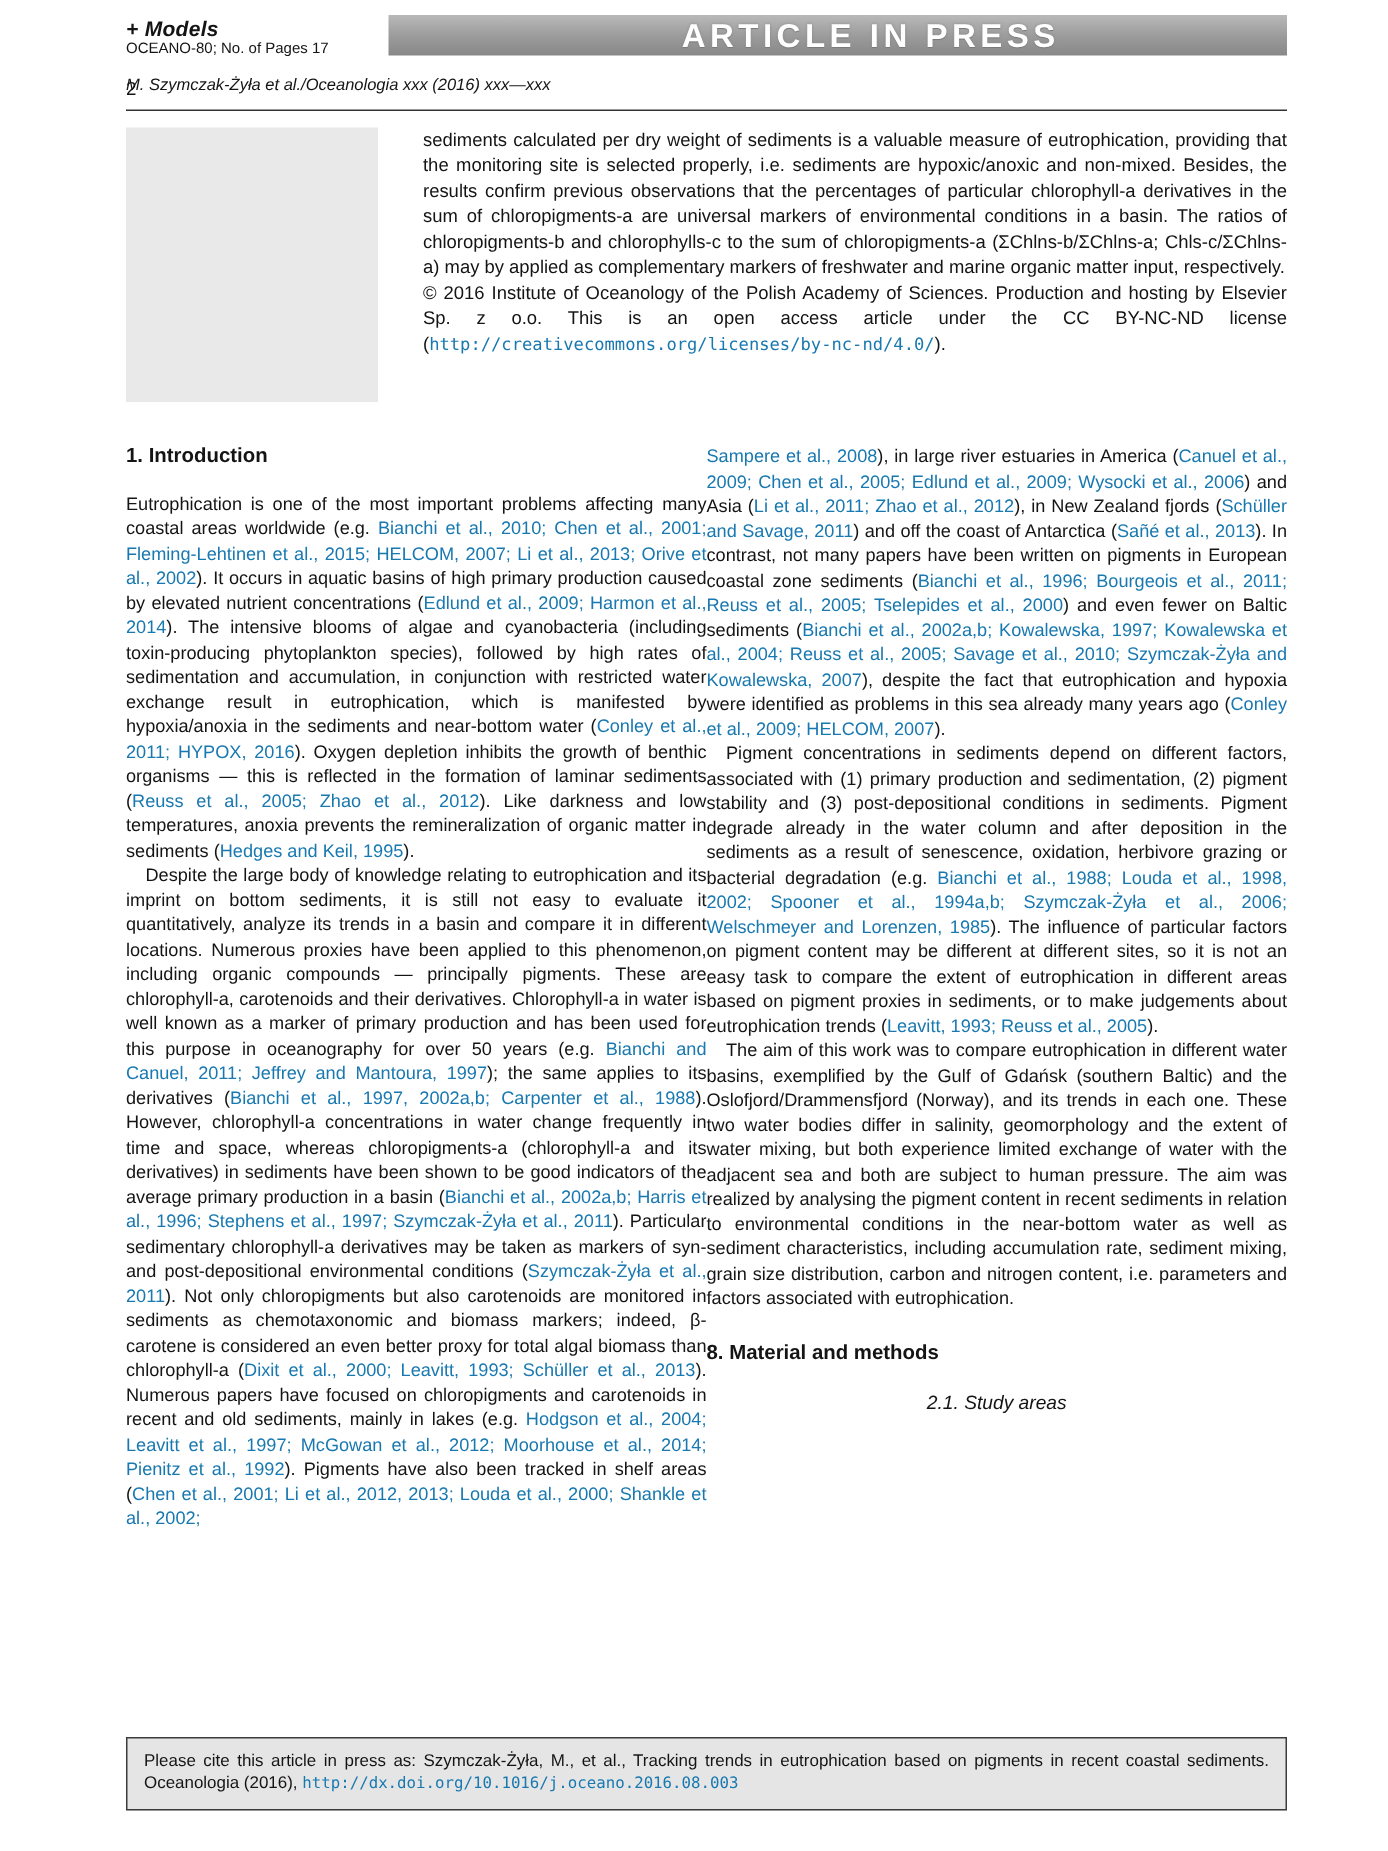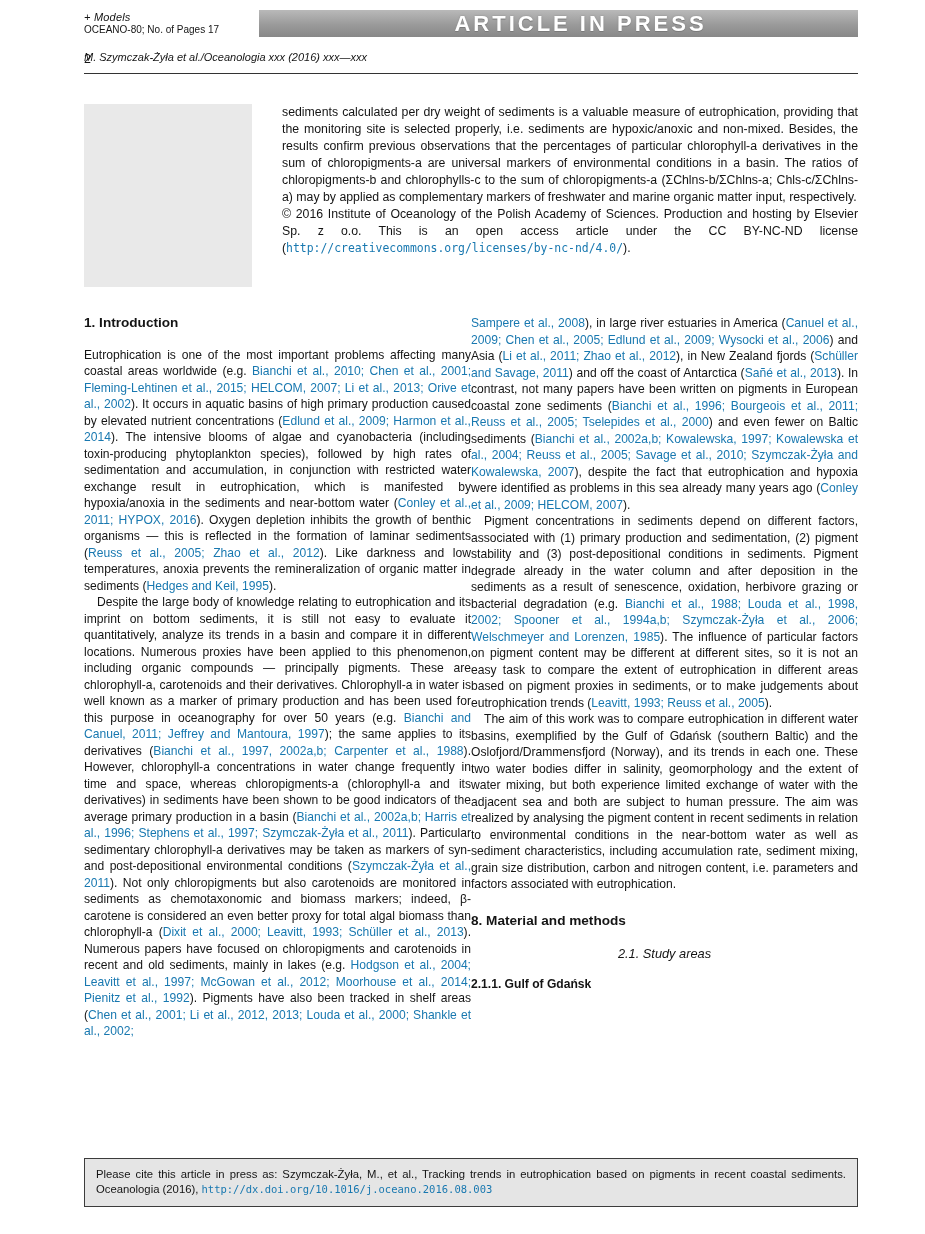--- a/index.html
+++ b/index.html
@@ -11,38 +11,38 @@
   html,body{margin:0;padding:0}
   body{
     width:925px;height:1234px;background:#ffffff;color:#141414;
     font-family:"Liberation Sans","DejaVu Sans",sans-serif;
   }
   .page{position:relative;width:925px;height:1234px;overflow:hidden;padding:10px 67px 0 84px}
 
   
   .masthead{display:flex;height:27px}
   .mast-left{width:175px;flex:none;display:flex;flex-direction:column;justify-content:space-between;padding:1px 0 2px}
-  .models{font-size:11px;font-weight:400;font-style:italic;letter-spacing:.2px}
+  .models{font-size:14px;font-weight:700;font-style:italic;letter-spacing:.2px}
   .pages-info{font-size:10px}
   .banner{
     flex:1;display:flex;align-items:center;justify-content:center;
     background:linear-gradient(180deg,#b9b9b9,var(--banner-mid) 55%,#888888);
     color:#fff;font-weight:700;font-size:22px;letter-spacing:3px;
     text-shadow:0 1px 0 #7a7a7a,0 0 2px #8a8a8a;
     padding-left:44px;
   }
 
   
   .running{position:relative;margin-top:14px;height:16px}
   .pageno{position:absolute;left:0;top:1px;font-size:12.5px}
   .runhead{font-style:italic;font-size:11px}
   .rule{border-bottom:1px solid #333;margin-top:6px}
 
   
-  .abstract{display:flex;margin-top:30px;min-height:183px}
+  .abstract{display:flex;margin-top:11px;min-height:183px}
   .gbox{width:168px;height:183px;background:var(--placeholder);flex:none}
   .abs-col{flex:1;margin-left:30px;font-size:12.3px;line-height:17px;text-align:justify}
   .abs-tail{margin:0}
   .copyright{margin:0}
 
   
   .columns{display:flex;margin-top:28px}
   .col{flex:1;min-width:0;font-size:12.1px;line-height:16.5px;text-align:justify;hyphens:auto}
   .blk-h1{font-weight:700;font-size:13.6px;margin:0 0 15px;text-align:left}
   .col .blk-h1:not(:first-child){margin-top:20px}
@@ -97,21 +97,20 @@
         <div class="blk-h1"><span class="seg-plain">1. Introduction</span></div>
         <p class="blk-p"><span class="seg-plain">Eutrophication is one of the most important problems affecting many coastal areas worldwide (e.g. </span><span class="seg-cite">Bianchi et al., 2010; Chen et al., 2001; Fleming-Lehtinen et al., 2015; HELCOM, 2007; Li et al., 2013; Orive et al., 2002</span><span class="seg-plain">). It occurs in aquatic basins of high primary production caused by elevated nutrient concentrations (</span><span class="seg-cite">Edlund et al., 2009; Harmon et al., 2014</span><span class="seg-plain">). The intensive blooms of algae and cyanobacteria (including toxin-producing phytoplankton species), followed by high rates of sedimentation and accumulation, in conjunction with restricted water exchange result in eutrophication, which is manifested by hypoxia/anoxia in the sediments and near-bottom water (</span><span class="seg-cite">Conley et al., 2011; HYPOX, 2016</span><span class="seg-plain">). Oxygen depletion inhibits the growth of benthic organisms — this is reflected in the formation of laminar sediments (</span><span class="seg-cite">Reuss et al., 2005; Zhao et al., 2012</span><span class="seg-plain">). Like darkness and low temperatures, anoxia prevents the remineralization of organic matter in sediments (</span><span class="seg-cite">Hedges and Keil, 1995</span><span class="seg-plain">).</span></p>
         <p class="blk-p indent"><span class="seg-plain">Despite the large body of knowledge relating to eutrophication and its imprint on bottom sediments, it is still not easy to evaluate it quantitatively, analyze its trends in a basin and compare it in different locations. Numerous proxies have been applied to this phenomenon, including organic compounds — principally pigments. These are chlorophyll-a, carotenoids and their derivatives. Chlorophyll-a in water is well known as a marker of primary production and has been used for this purpose in oceanography for over 50 years (e.g. </span><span class="seg-cite">Bianchi and Canuel, 2011; Jeffrey and Mantoura, 1997</span><span class="seg-plain">); the same applies to its derivatives (</span><span class="seg-cite">Bianchi et al., 1997, 2002a,b; Carpenter et al., 1988</span><span class="seg-plain">). However, chlorophyll-a concentrations in water change frequently in time and space, whereas chloropigments-a (chlorophyll-a and its derivatives) in sediments have been shown to be good indicators of the average primary production in a basin (</span><span class="seg-cite">Bianchi et al., 2002a,b; Harris et al., 1996; Stephens et al., 1997; Szymczak-Żyła et al., 2011</span><span class="seg-plain">). Particular sedimentary chlorophyll-a derivatives may be taken as markers of syn- and post-depositional environmental conditions (</span><span class="seg-cite">Szymczak-Żyła et al., 2011</span><span class="seg-plain">). Not only chloropigments but also carotenoids are monitored in sediments as chemotaxonomic and biomass markers; indeed, β-carotene is considered an even better proxy for total algal biomass than chlorophyll-a (</span><span class="seg-cite">Dixit et al., 2000; Leavitt, 1993; Schüller et al., 2013</span><span class="seg-plain">). Numerous papers have focused on chloropigments and carotenoids in recent and old sediments, mainly in lakes (e.g. </span><span class="seg-cite">Hodgson et al., 2004; Leavitt et al., 1997; McGowan et al., 2012; Moorhouse et al., 2014; Pienitz et al., 1992</span><span class="seg-plain">). Pigments have also been tracked in shelf areas (</span><span class="seg-cite">Chen et al., 2001; Li et al., 2012, 2013; Louda et al., 2000; Shankle et al., 2002;</span></p>
       </div>
     <div class="col">
         <p class="blk-p"><span class="seg-cite">Sampere et al., 2008</span><span class="seg-plain">), in large river estuaries in America (</span><span class="seg-cite">Canuel et al., 2009; Chen et al., 2005; Edlund et al., 2009; Wysocki et al., 2006</span><span class="seg-plain">) and Asia (</span><span class="seg-cite">Li et al., 2011; Zhao et al., 2012</span><span class="seg-plain">), in New Zealand fjords (</span><span class="seg-cite">Schüller and Savage, 2011</span><span class="seg-plain">) and off the coast of Antarctica (</span><span class="seg-cite">Sañé et al., 2013</span><span class="seg-plain">). In contrast, not many papers have been written on pigments in European coastal zone sediments (</span><span class="seg-cite">Bianchi et al., 1996; Bourgeois et al., 2011; Reuss et al., 2005; Tselepides et al., 2000</span><span class="seg-plain">) and even fewer on Baltic sediments (</span><span class="seg-cite">Bianchi et al., 2002a,b; Kowalewska, 1997; Kowalewska et al., 2004; Reuss et al., 2005; Savage et al., 2010; Szymczak-Żyła and Kowalewska, 2007</span><span class="seg-plain">), despite the fact that eutrophication and hypoxia were identified as problems in this sea already many years ago (</span><span class="seg-cite">Conley et al., 2009; HELCOM, 2007</span><span class="seg-plain">).</span></p>
         <p class="blk-p indent"><span class="seg-plain">Pigment concentrations in sediments depend on different factors, associated with (1) primary production and sedimentation, (2) pigment stability and (3) post-depositional conditions in sediments. Pigment degrade already in the water column and after deposition in the sediments as a result of senescence, oxidation, herbivore grazing or bacterial degradation (e.g. </span><span class="seg-cite">Bianchi et al., 1988; Louda et al., 1998, 2002; Spooner et al., 1994a,b; Szymczak-Żyła et al., 2006; Welschmeyer and Lorenzen, 1985</span><span class="seg-plain">). The influence of particular factors on pigment content may be different at different sites, so it is not an easy task to compare the extent of eutrophication in different areas based on pigment proxies in sediments, or to make judgements about eutrophication trends (</span><span class="seg-cite">Leavitt, 1993; Reuss et al., 2005</span><span class="seg-plain">).</span></p>
         <p class="blk-p indent"><span class="seg-plain">The aim of this work was to compare eutrophication in different water basins, exemplified by the Gulf of Gdańsk (southern Baltic) and the Oslofjord/Drammensfjord (Norway), and its trends in each one. These two water bodies differ in salinity, geomorphology and the extent of water mixing, but both experience limited exchange of water with the adjacent sea and both are subject to human pressure. The aim was realized by analysing the pigment content in recent sediments in relation to environmental conditions in the near-bottom water as well as sediment characteristics, including accumulation rate, sediment mixing, grain size distribution, carbon and nitrogen content, i.e. parameters and factors associated with eutrophication.</span></p>
         <div class="blk-h1"><span class="seg-plain">8. Material and methods</span></div>
         <div class="blk-h2"><span class="seg-plain">2.1. Study areas</span></div>
-        <div class="blk-h3"><span class="seg-plain">2.1.1. Gulf of Gdańsk</span></div>
       </div>
   </div>
 
   <div class="footer-box">
     <p class="cite-note"><span class="seg-plain">Please cite this article in press as: Szymczak-Żyła, M., et al., Tracking trends in eutrophication based on pigments in recent coastal sediments. Oceanologia (2016), </span><span class="seg-mono">http://dx.doi.org/10.1016/j.oceano.2016.08.003</span></p>
   </div>
 
 </div>
 
 </body></html>

